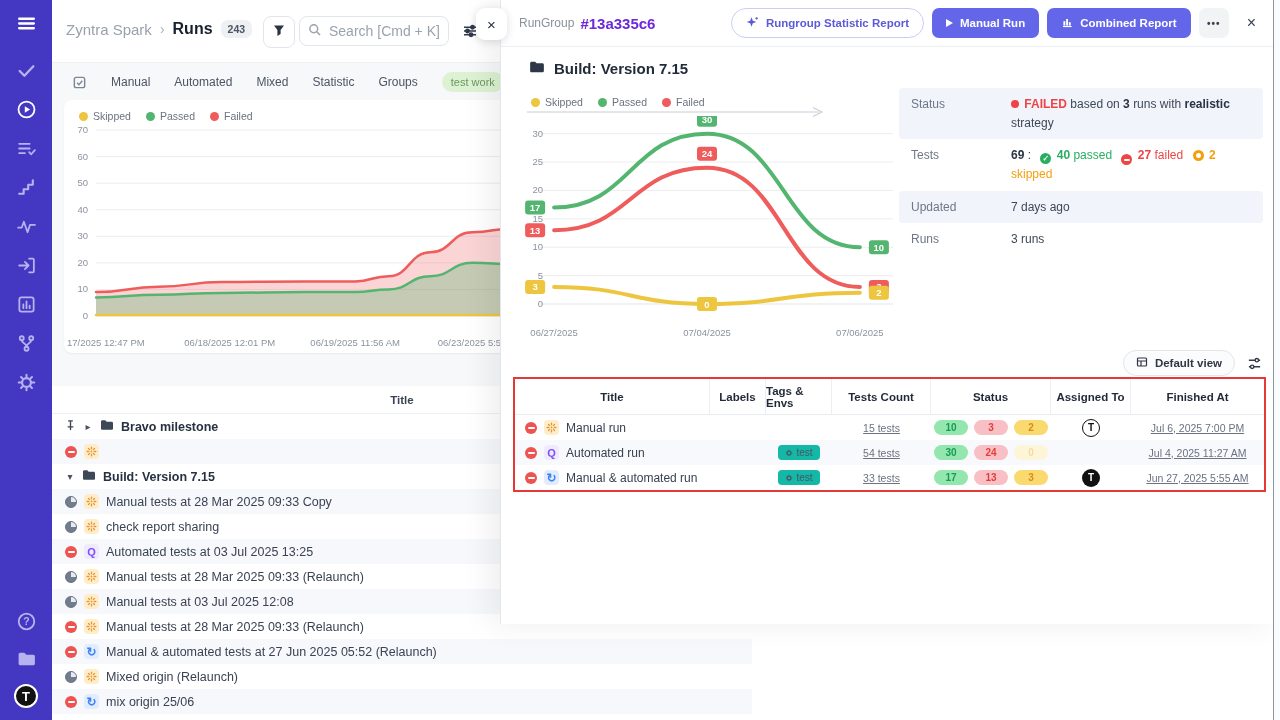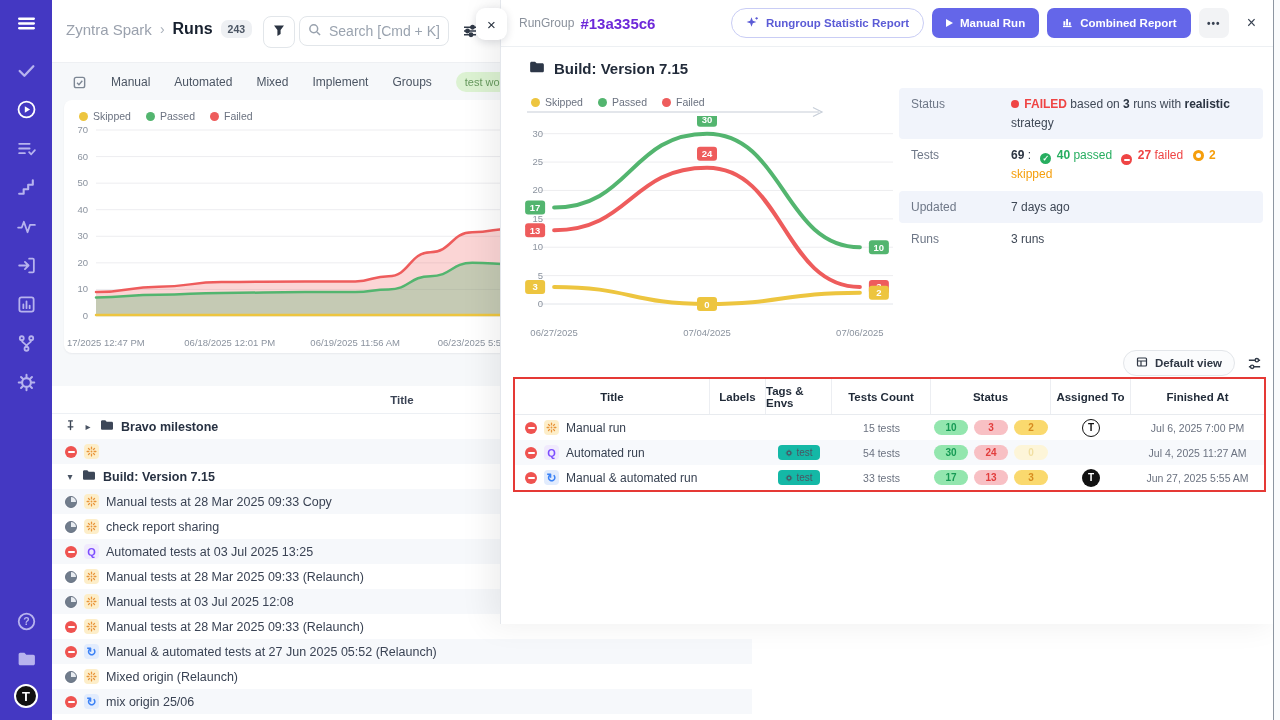--- a/index.html
+++ b/index.html
@@ -109,21 +109,21 @@
   .rtable{position:absolute;left:12px;top:377px;width:753px;background:#fff;border:2.5px solid #e53935;box-sizing:border-box;}
   .tgrid{display:grid;grid-template-columns:195px 56px 66px 99px 120px 80px 1fr;}
   .thead{height:35px;border-bottom:1px solid #e8ebef;}
   .thc{display:flex;align-items:center;justify-content:center;font-size:11.5px;font-weight:700;color:#1f2937;
        border-right:1px solid #eceef2;}
   .thc:last-child{border-right:none;}
   .trow{height:25px;align-items:center;font-size:11px;color:#374151;cursor:pointer;}
   .trow:nth-child(even){background:#f7f9fc;}
   .tc{display:flex;align-items:center;justify-content:center;}
   .tc.title{justify-content:flex-start;padding-left:10px;gap:7px;font-size:12px;}
-  .tc.muted{color:#6b7280;font-size:10.5px;}
+  .tc.muted{color:#6b7280;font-size:10.5px;text-decoration:underline;}
   .pill{width:34px;height:15px;line-height:15px;border-radius:8px;font-size:10px;font-weight:800;text-align:center;margin:0 3px;}
   .pill.green{background:#93e6ae;color:#169a54;}
   .pill.red{background:#f8c0c4;color:#e23d3d;}
   .pill.yellow{background:#fad96e;color:#d78b1f;}
   .pill.faint{background:#fdf5d8;color:#f1dfa2;}
   .tagp{background:#14b8a6;color:#4b5563;border-radius:4px;padding:2px 7px;font-size:10px;display:inline-flex;align-items:center;gap:3px;}
   .avatar{width:18px;height:18px;border-radius:50%;display:flex;align-items:center;justify-content:center;font-weight:800;font-size:10px;box-sizing:border-box;}
   .avatar.light{background:#fff;border:1.6px solid #111;color:#111;}
   .avatar.dark{background:#111;color:#fff;}
   .scroll-edge{position:absolute;right:0;top:0;width:6px;height:720px;background:#fafbfc;border-left:1.5px solid #8d95a1;z-index:60;}
@@ -246,21 +246,21 @@
   <div class="tabsrow">
     <span class="tab-ico">
       <svg width="15" height="15" viewBox="0 0 16 16" fill="none" stroke="#7d8794" stroke-width="1.5">
         <rect x="2.5" y="2.5" width="11" height="11" rx="2"></rect>
           <path d="M5.4 8.3l2 2 3.6-4.2"></path>
         </svg>
     </span>
     <span class="tab">Manual</span>
     <span class="tab">Automated</span>
     <span class="tab">Mixed</span>
-    <span class="tab">Implement</span>
+    <span class="tab">Statistic</span>
     <span class="tab">Groups</span>
     <span class="tag-pill">test work</span>
   </div>
 
   <div class="chart-card">
     <div class="legend legend-left" id="legend-left">
         <span class="li">
           <span class="ldot" style="background:#edc53f"></span>
           <span>Skipped</span>
         </span>

